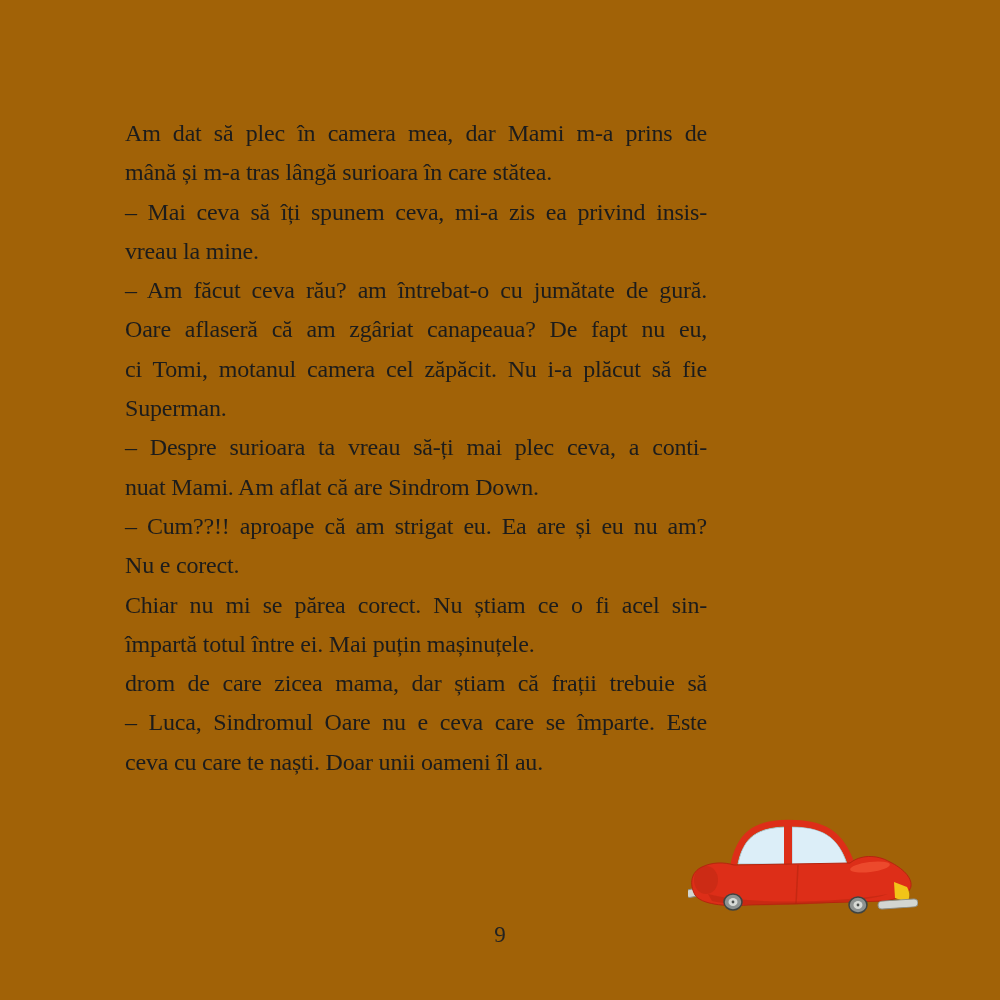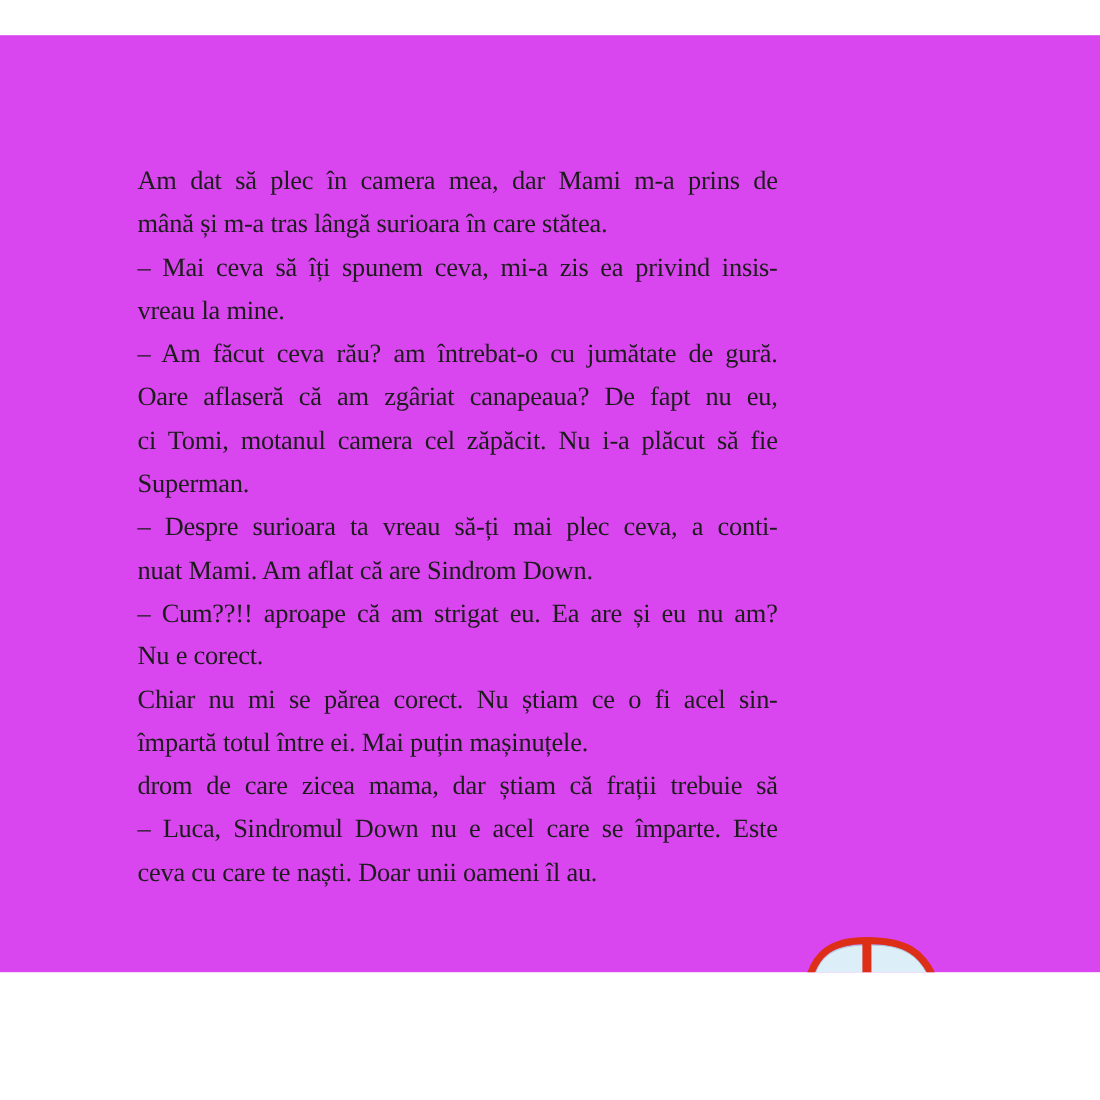--- a/index.html
+++ b/index.html
@@ -3,26 +3,25 @@
 <meta charset="utf-8">
 <style>
   html, body {
     margin: 0;
     padding: 0;
     background: #ffffff;
   }
   .page {
     position: relative;
     width: 1000px;
-    height: 852px;
-    background: #d946ef;
+    height: 1000px;
+    background: #a16207;
     overflow: hidden;
     font-family: "Liberation Serif", "DejaVu Serif", serif;
     color: #1c1c1c;
-    margin-top: 32px;
   }
   .text-block {
     position: absolute;
     left: 125px;
     top: 114px;
     width: 582px;
     font-size: 24px;
     letter-spacing: -0.2px;
   }
   .text-block .line {
@@ -64,21 +63,21 @@
       <div class="line j">Oare aflaseră că am zgâriat canapeaua? De fapt nu eu,</div>
       <div class="line j">ci Tomi, motanul camera cel zăpăcit. Nu i-a plăcut să fie</div>
       <div class="line">Superman.</div>
       <div class="line j">– Despre surioara ta vreau să-ți mai plec ceva, a conti-</div>
       <div class="line">nuat Mami. Am aflat că are Sindrom Down.</div>
       <div class="line j">– Cum??!! aproape că am strigat eu. Ea are și eu nu am?</div>
       <div class="line">Nu e corect.</div>
       <div class="line j">Chiar nu mi se părea corect. Nu știam ce o fi acel sin-</div>
       <div class="line">împartă totul între ei. Mai puțin mașinuțele.</div>
       <div class="line j">drom de care zicea mama, dar știam că frații trebuie să</div>
-      <div class="line j">– Luca, Sindromul Down nu e acel care se împarte. Este</div>
+      <div class="line j">– Luca, Sindromul Oare nu e ceva care se împarte. Este</div>
       <div class="line">ceva cu care te naști. Doar unii oameni îl au.</div>
     </div>
 
   <svg class="car" viewBox="0 0 230 97" xmlns="http://www.w3.org/2000/svg">
 
     <path d="M50,46 C55,20 68,10 97,9 L97,46 Z" stroke="#b0c6d4" stroke-width="1" fill="#dceef8"></path>
 
     <path d="M104,9 C132,9 150,17 159,46 L104,46 Z" stroke="#b0c6d4" stroke-width="1" fill="#dceef8"></path>
 
     <rect x="96" y="8" width="8" height="40" fill="#dd2e18"></rect>

